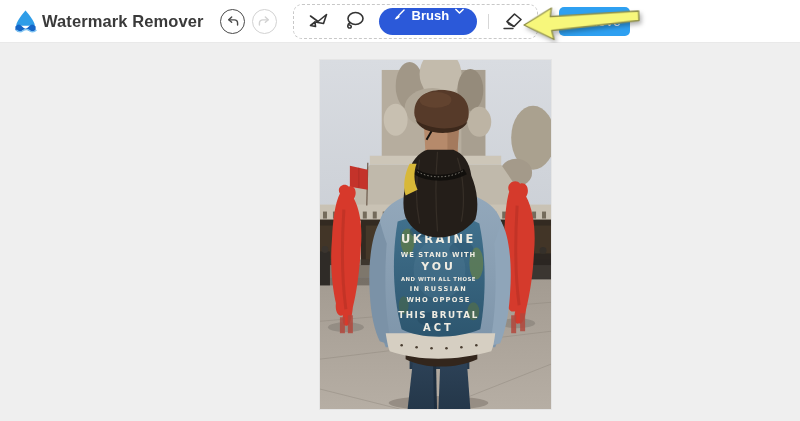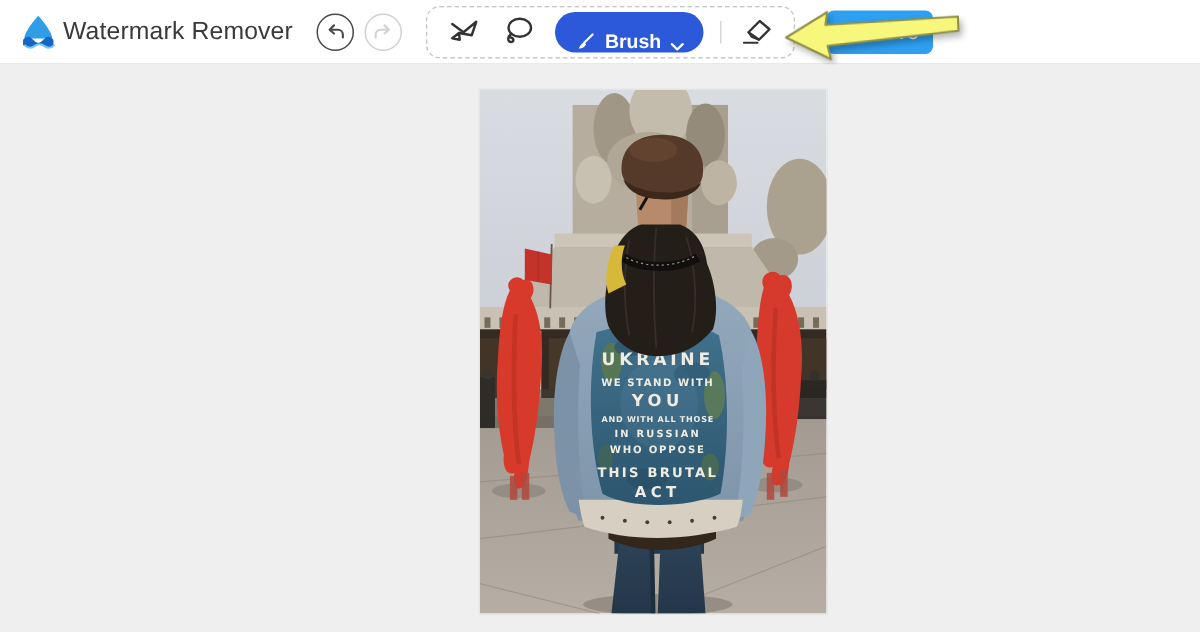--- a/index.html
+++ b/index.html
@@ -4,34 +4,34 @@
 <style>
   * { margin:0; padding:0; box-sizing:border-box; }
   html,body { width:800px; height:421px; overflow:hidden;
     font-family:"Liberation Sans", sans-serif; background:#efefef; }
 
   
   .toolbar { position:relative; height:43px; background:#ffffff;
     border-bottom:1px solid #e9e9e9; display:flex; align-items:center;
     padding-left:12px; }
   .logo { width:27px; height:27px; flex:0 0 auto; }
-  .app-title { font-size:16.5px; color:#3a3a3a; font-weight:400;
+  .app-title { font-size:16.5px; color:#3a3a3a; font-weight:700;
     margin-left:3px; letter-spacing:.1px; white-space:nowrap; }
 
   .hist-group { display:flex; align-items:center; gap:7px; margin-left:16px; }
   .circle-btn { width:25px; height:25px; border-radius:50%; background:#fff;
     display:flex; align-items:center; justify-content:center; border:1.4px solid #4a4a4a;
     cursor:pointer; }
   .circle-btn.disabled { border-color:#d2d2d2; cursor:default; }
 
   .tool-group { display:flex; align-items:center; gap:11px; margin-left:16px;
     border:1px dashed #c8c8c8; border-radius:9px; padding:4px 11px; height:35px; }
   .tool-btn { width:26px; height:26px; display:flex; align-items:center;
     justify-content:center; cursor:pointer; background:none; border:none; }
-  .brush-pill { display:flex; align-items:flex-end; gap:6px; height:27px;
+  .brush-pill { display:flex; align-items:flex-start; gap:6px; height:27px;
     background:#2b59d9; color:#fff; border:none; border-radius:15px;
     padding:0 13px; font-size:13px; font-weight:700; cursor:pointer;
     font-family:"Liberation Sans", sans-serif; }
   .vsep { width:1px; height:15px; background:#d7d7d7; }
 
   .remove-btn { margin-left:21px; width:71px; height:29px; background:#2ea0f1;
     color:#fff; border:none; border-radius:5px; font-size:14px; font-weight:500;
     cursor:pointer; font-family:"Liberation Sans", sans-serif; }
 
   .annot-arrow { position:absolute; left:521px; top:4px; width:122px; height:38px;

